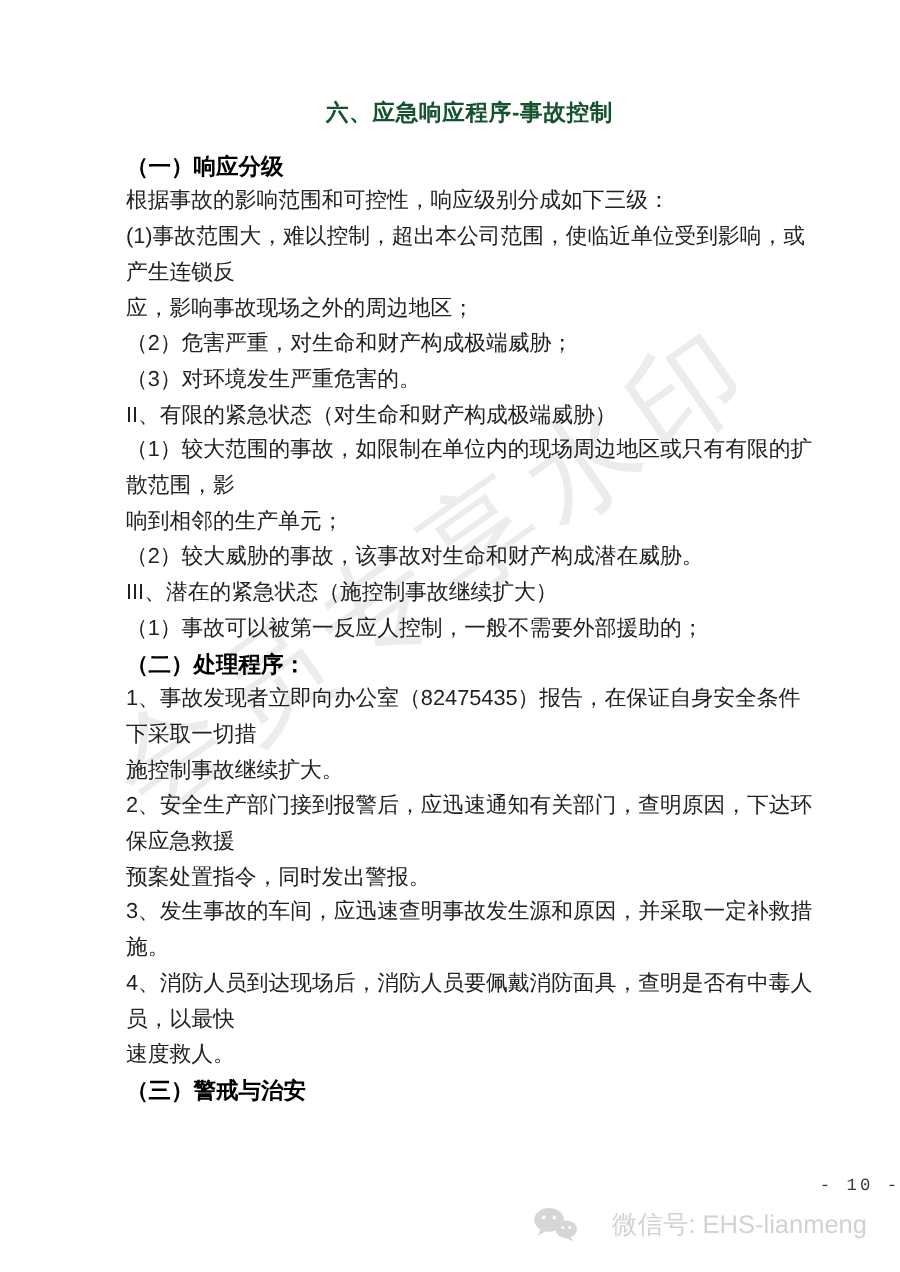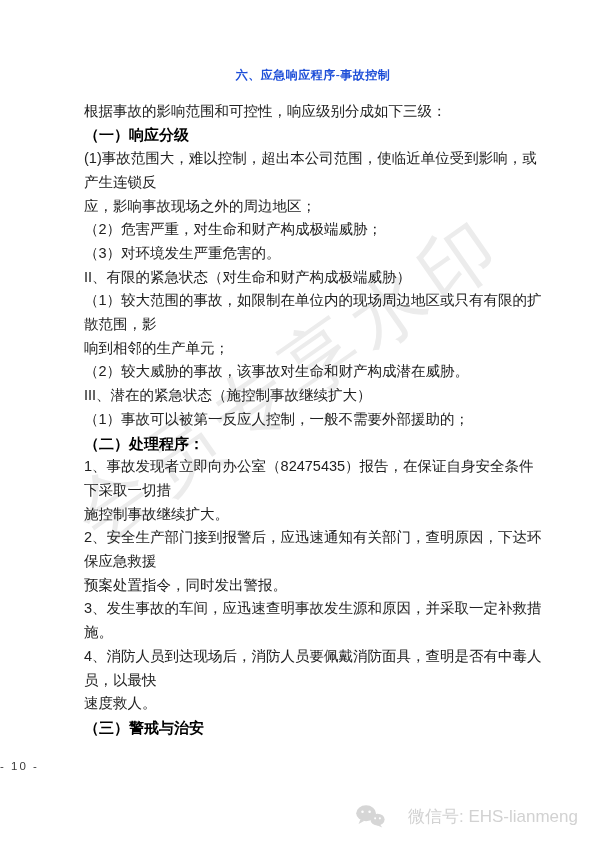--- a/index.html
+++ b/index.html
@@ -29,38 +29,37 @@
     left:84px;top:64px;
     width:458px;
     z-index:1;
     color:#212121;
     font-size:14.5px;
     line-height:23.7px;
   }
   .para{margin:0;}
   .title{
     font-weight:bold;
-    font-size:12px;
+    font-size:15px;
     text-align:center;
-    color:#1d4ed8;
+    color:#14532d;
     margin-bottom:12px;
     letter-spacing:0.5px;
-    font-family:Liberation Serif, serif;
   }
   .heading{
     font-weight:bold;
     color:#000;
     font-size:15px;
   }
   .pageno{
     position:absolute;
-    left:0;top:760px;
+    left:0;top:784px;
     width:100%;
-    text-align:left;
-    font-family:Liberation Sans, sans-serif;
+    text-align:right;
+    font-family:Liberation Mono, monospace;
     font-size:11.5px;
     letter-spacing:2px;
     color:#3a3a3a;
     z-index:1;
   }
   .footer{
     position:absolute;
     right:22px;top:804px;
     display:flex;
     align-items:center;
@@ -73,22 +72,22 @@
 </style>
 </head>
 <body>
 
 <div class="page">
 
   <div class="watermark" style="color: rgb(236, 236, 236);">会员专享水印</div>
 
   <div class="content">
       <div class="para title">六、应急响应程序-事故控制</div>
+      <div class="para heading">（一）响应分级</div>
       <div class="para body">根据事故的影响范围和可控性，响应级别分成如下三级：</div>
-      <div class="para heading">（一）响应分级</div>
       <div class="para body">(1)事故范围大，难以控制，超出本公司范围，使临近单位受到影响，或产生连锁反<br>应，影响事故现场之外的周边地区；</div>
       <div class="para body">（2）危害严重，对生命和财产构成极端威胁；</div>
       <div class="para body">（3）对环境发生严重危害的。</div>
       <div class="para body">II、有限的紧急状态（对生命和财产构成极端威胁）</div>
       <div class="para body">（1）较大范围的事故，如限制在单位内的现场周边地区或只有有限的扩散范围，影<br>响到相邻的生产单元；</div>
       <div class="para body">（2）较大威胁的事故，该事故对生命和财产构成潜在威胁。</div>
       <div class="para body">III、潜在的紧急状态（施控制事故继续扩大）</div>
       <div class="para body">（1）事故可以被第一反应人控制，一般不需要外部援助的；</div>
       <div class="para heading">（二）处理程序：</div>
       <div class="para body">1、事故发现者立即向办公室（82475435）报告，在保证自身安全条件下采取一切措<br>施控制事故继续扩大。</div>

